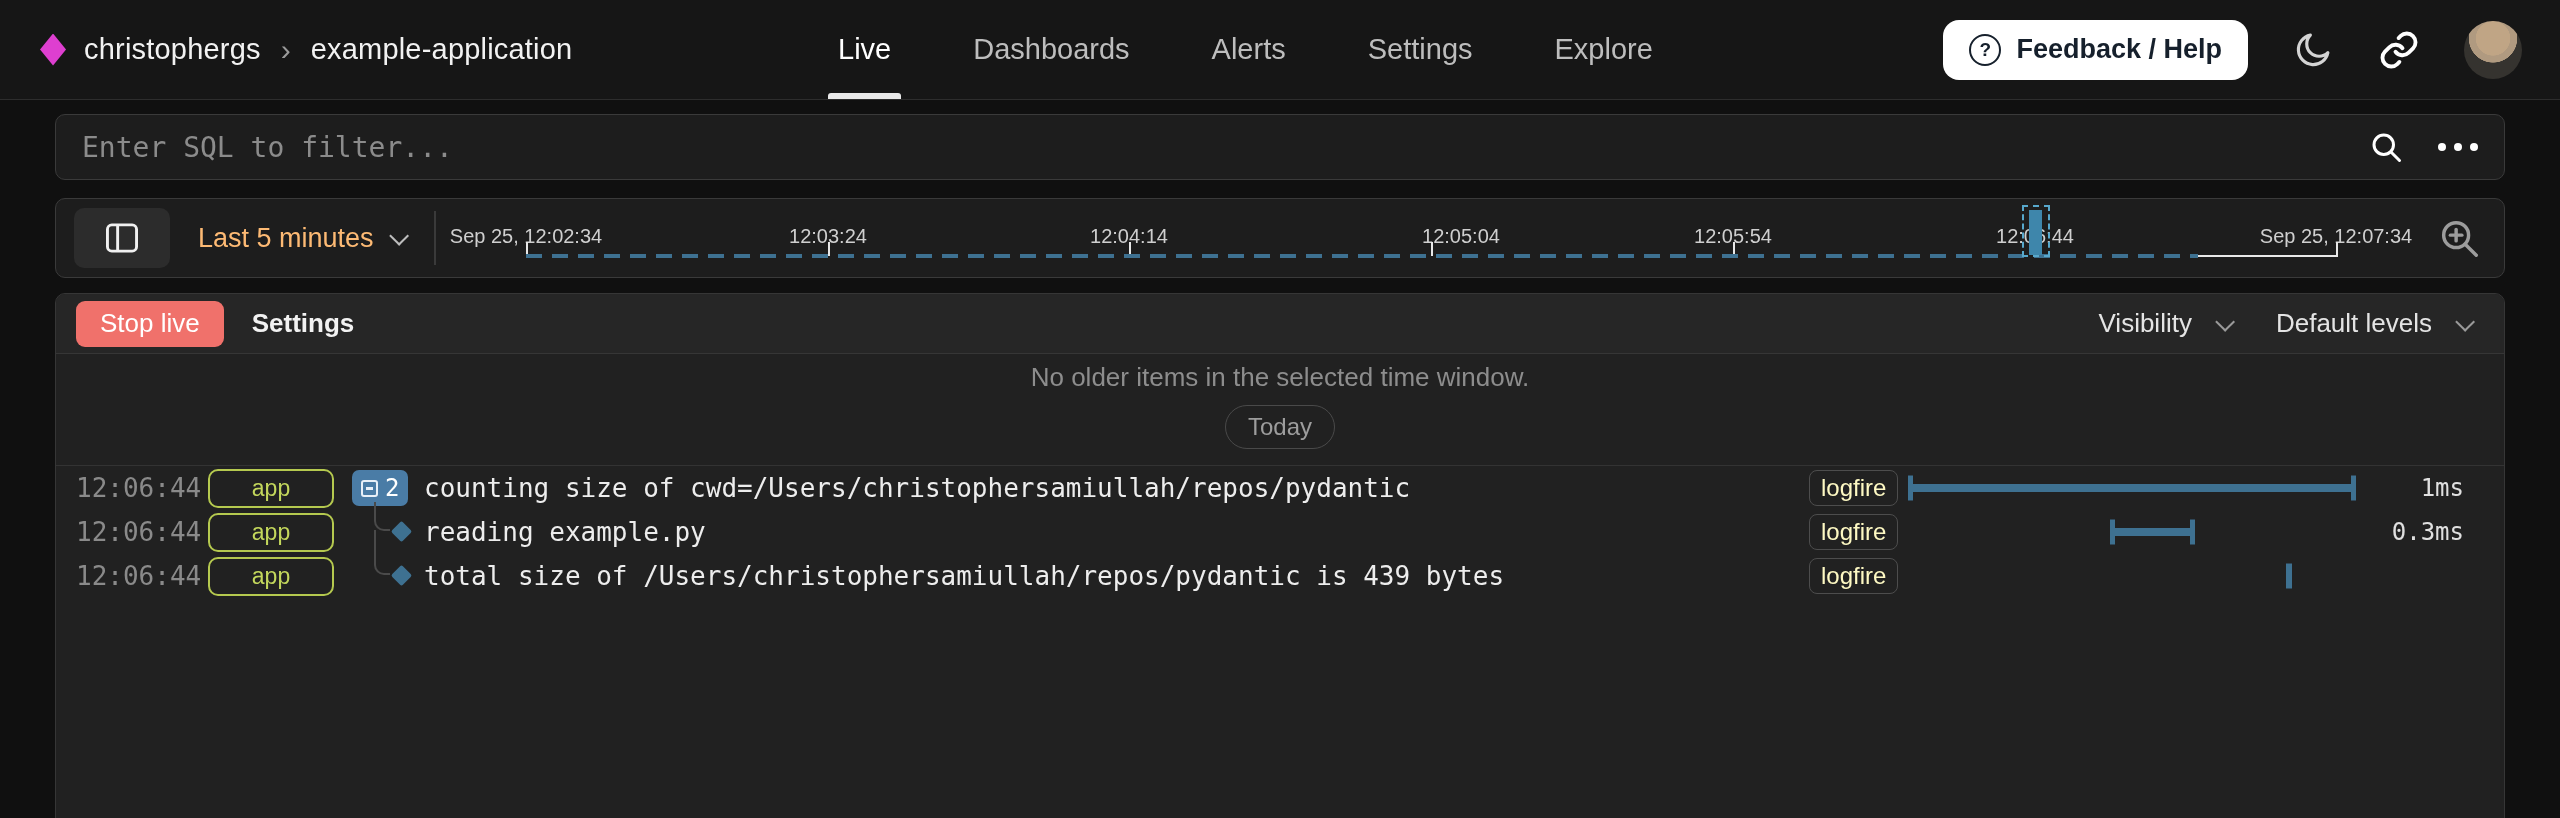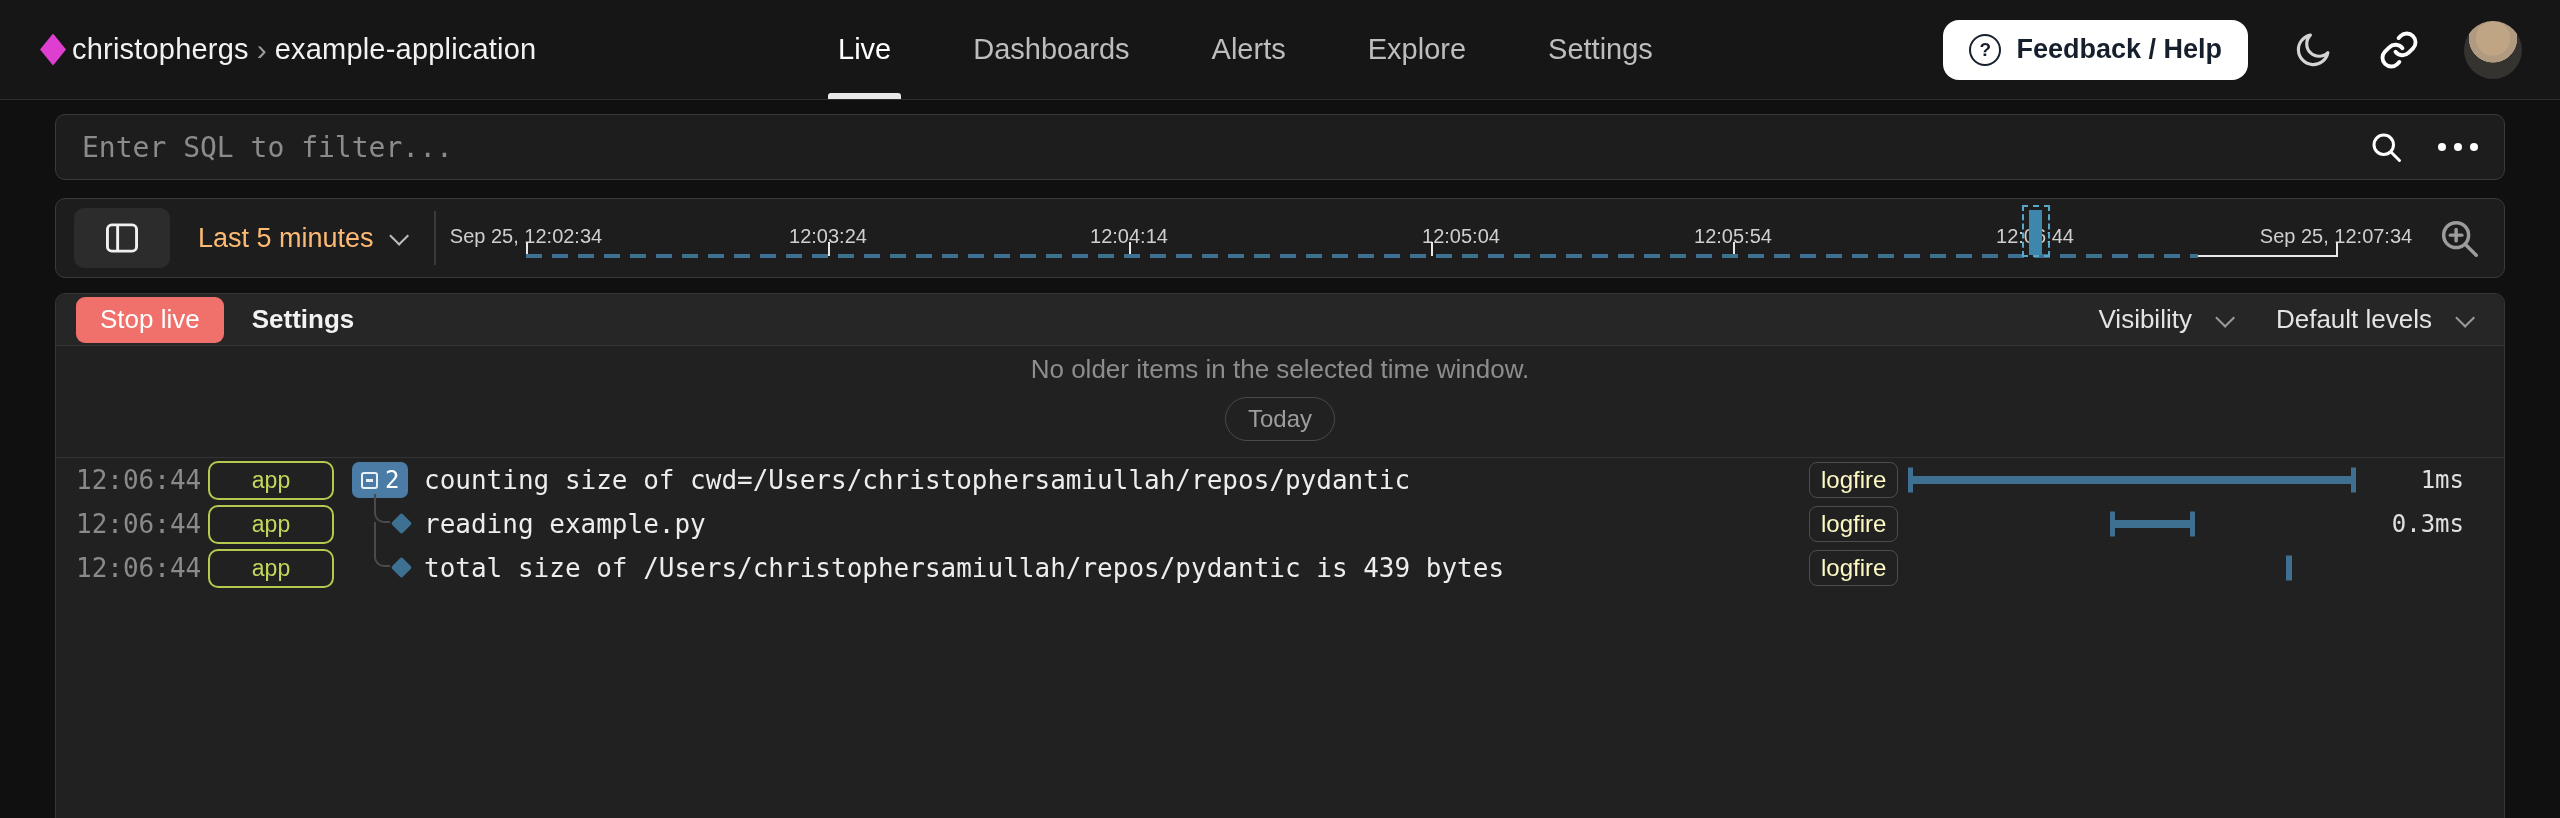--- a/index.html
+++ b/index.html
@@ -2,21 +2,21 @@
 <html style="--logo: #de3fd0; --accent: #3e7191; --selection: #57a8cc; --service: #b5c94f; --stop: #f0716b;"><head>
 <meta charset="utf-8">
 <style>
   * { margin:0; padding:0; box-sizing:border-box; }
   html,body { width:2560px; height:818px; overflow:hidden; }
   body { background:#101010; font-family:"Liberation Sans",sans-serif; color:#e8e8e8; }
 
   
   .nav { position:relative; height:100px; background:#161616; border-bottom:1px solid #2d2d2d;
          display:flex; align-items:center; padding:0 40px; }
-  .brand { display:flex; align-items:center; gap:6px; }
+  .brand { display:flex; align-items:center; gap:18px; }
   .logo-diamond { width:26px; height:32px; background:var(--logo,#de3fd0);
                   clip-path:polygon(50% 0,100% 50%,50% 100%,0 50%); }
   .crumb { font-size:29px; color:#f2f2f2; letter-spacing:.2px; }
   .crumb-sep { font-size:30px; color:#9a9a9a; padding:0 2px; }
   .tabs { position:absolute; left:838px; top:0; height:100%; display:flex; gap:82px; }
   .tab { position:relative; display:flex; align-items:center; font-size:29px; color:#bdbdbd; cursor:pointer;text-align:right; }
   .tab.active { color:#ffffff; }
   .tab.active::after { content:""; position:absolute; left:-10px; right:-10px; bottom:0;
                        height:6px; background:#e9e9e9; border-radius:3px 3px 0 0; }
   .nav-right { position:absolute; right:38px; top:0; height:100%; display:flex; align-items:center; gap:44px; }
@@ -60,21 +60,21 @@
   .solid-line { position:absolute; left:1672px; top:56px; width:140px; height:2px; background:#e8e8e8; }
   .spike { position:absolute; left:1503px; top:11px; width:13px; height:45px; background:#3e86ab; }
   .spike-sel { position:absolute; left:1496px; top:6px; width:28px; height:52px;
                border:2px dashed var(--selection,#57a8cc); }
   .zoom-btn { position:absolute; right:22px; top:50%; transform:translateY(-50%);
               background:none; border:none; cursor:pointer; }
 
   
   .live-panel { margin-top:15px; height:540px; background:#212121;
                 border:1.5px solid #363636; border-radius:10px; overflow:hidden; }
-  .live-toolbar { height:52px; background:#262626; border-bottom:1px solid #363636;
+  .live-toolbar { height:60px; background:#262626; border-bottom:1px solid #363636;
                   display:flex; align-items:center; padding:0 20px; }
   .stop-btn { height:46px; padding:0 24px; background:var(--stop,#f0716b); color:#ffffff;
               border:none; border-radius:9px; font-size:26px; font-family:inherit; cursor:pointer; }
   .conn-label { margin-left:28px; font-size:26px; font-weight:600; color:#f2f2f2; }
   .toolbar-right { margin-left:auto; display:flex; align-items:center; gap:46px; padding-right:14px; }
   .dd { display:flex; align-items:center; gap:24px; cursor:pointer; font-size:26px; color:#e4e4e4; }
   .dd .chev { border-color:#9a9a9a; }
 
   .empty-msg { margin-top:8px; text-align:center; font-size:26px; color:#8d8d8d; }
   .today-pill { display:block; margin:12px auto 0; width:max-content; padding:7px 22px;
@@ -133,24 +133,24 @@
     <div class="tab active">
         <span>Live</span>
       </div>
     <div class="tab">
         <span>Dashboards</span>
       </div>
     <div class="tab">
         <span>Alerts</span>
       </div>
     <div class="tab">
+        <span>Settings</span>
+      </div>
+    <div class="tab">
         <span>Explore</span>
-      </div>
-    <div class="tab">
-        <span>Settings</span>
       </div>
   </nav>
 
   <div class="nav-right">
     <button class="feedback-btn">
       <span class="q-icon">?</span>
       <span>Feedback / Help</span>
     </button>
     <button class="icon-btn">
       <span>

